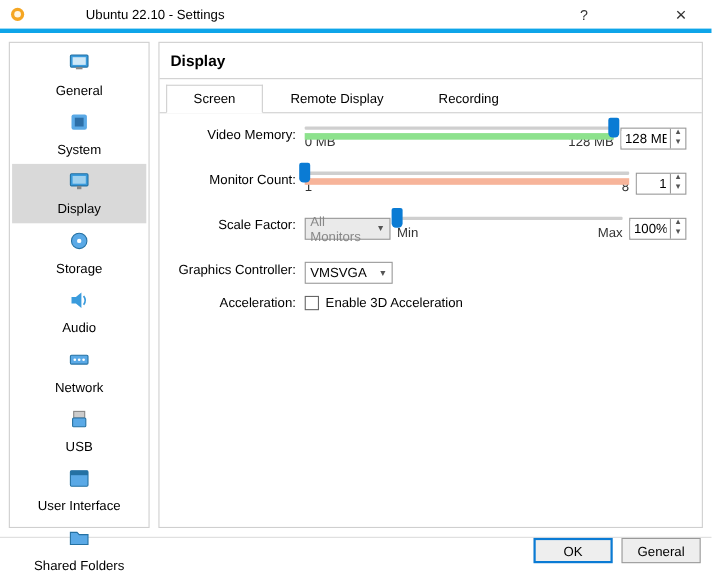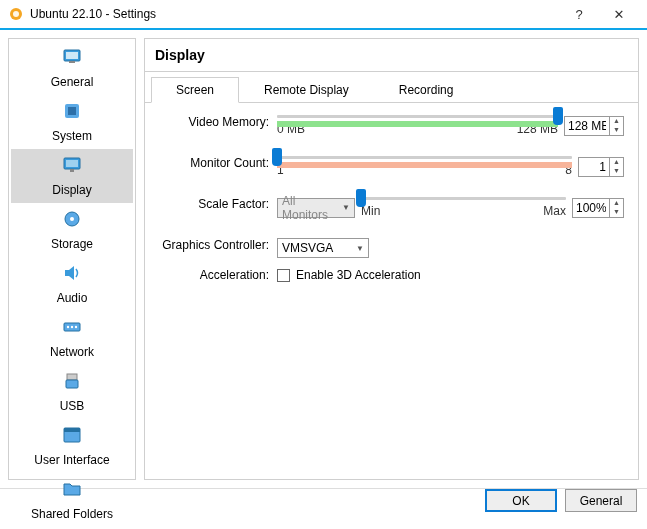--- a/index.html
+++ b/index.html
@@ -1,18 +1,18 @@
 <!DOCTYPE html>
 <html><head>
 <meta charset="utf-8">
 <style>
 * { box-sizing: border-box; margin: 0; padding: 0; font-family: "Segoe UI", Tahoma, sans-serif; font-size: 12px; }
 body { background: #fff; width: 647px; height: 529px; overflow: hidden; }
 
-.titlebar { height: 30px; display: flex; align-items: center; padding: 0 8px; border-bottom: 2px solid #0ea5e9; }
+.titlebar { height: 30px; display: flex; align-items: center; padding: 0 8px; border-bottom: 4px solid #0ea5e9; gap: 48px; }
 .titlebar .appicon { width: 16px; height: 16px; margin-right: 6px; }
 .titlebar .title { flex: 1; font-size: 12px; }
 .titlebar .winbtn { width: 40px; text-align: center; font-size: 13px; color: #333; cursor: pointer; }
 
 .content { display: flex; height: 458px; padding: 8px; gap: 8px; }
 
 .sidebar { width: 128px; border: 1px solid #cfcfcf; background: #fff; padding: 2px; }
 .side-item { display: flex; align-items: center; gap: 8px; padding: 6px 6px; cursor: pointer; flex-direction: column; }
 .side-item.selected { background: #d9d9d9; }
 .side-item .icon { width: 20px; height: 20px; display: flex; align-items: center; justify-content: center; }
@@ -238,21 +238,21 @@
               </div>
           </div>
         </div>
       </div>
 
       <div style="height:10px"></div>
 
       <div class="row">
         <div class="lbl">Graphics Controller:</div>
         <div class="ctrl">
-          <div class="combo" style="width:92px;background:#fff">
+          <div class="combo" style="width:80px;background:#fff">
             <span style="flex:1">VMSVGA</span>
             <span class="arrow">▼</span>
           </div>
         </div>
       </div>
 
       <div class="row">
         <div class="lbl">Acceleration:</div>
         <div class="ctrl">
           <div class="checkbox"></div>

